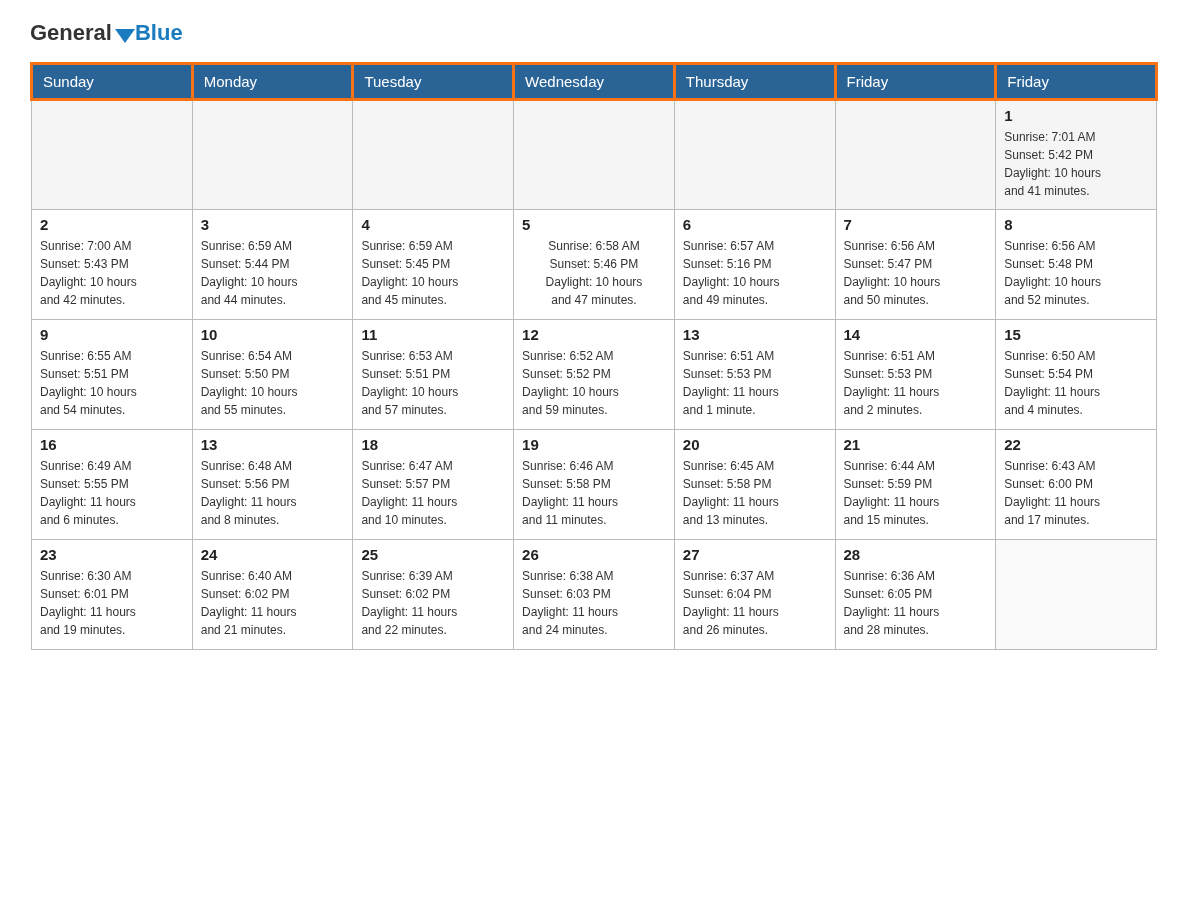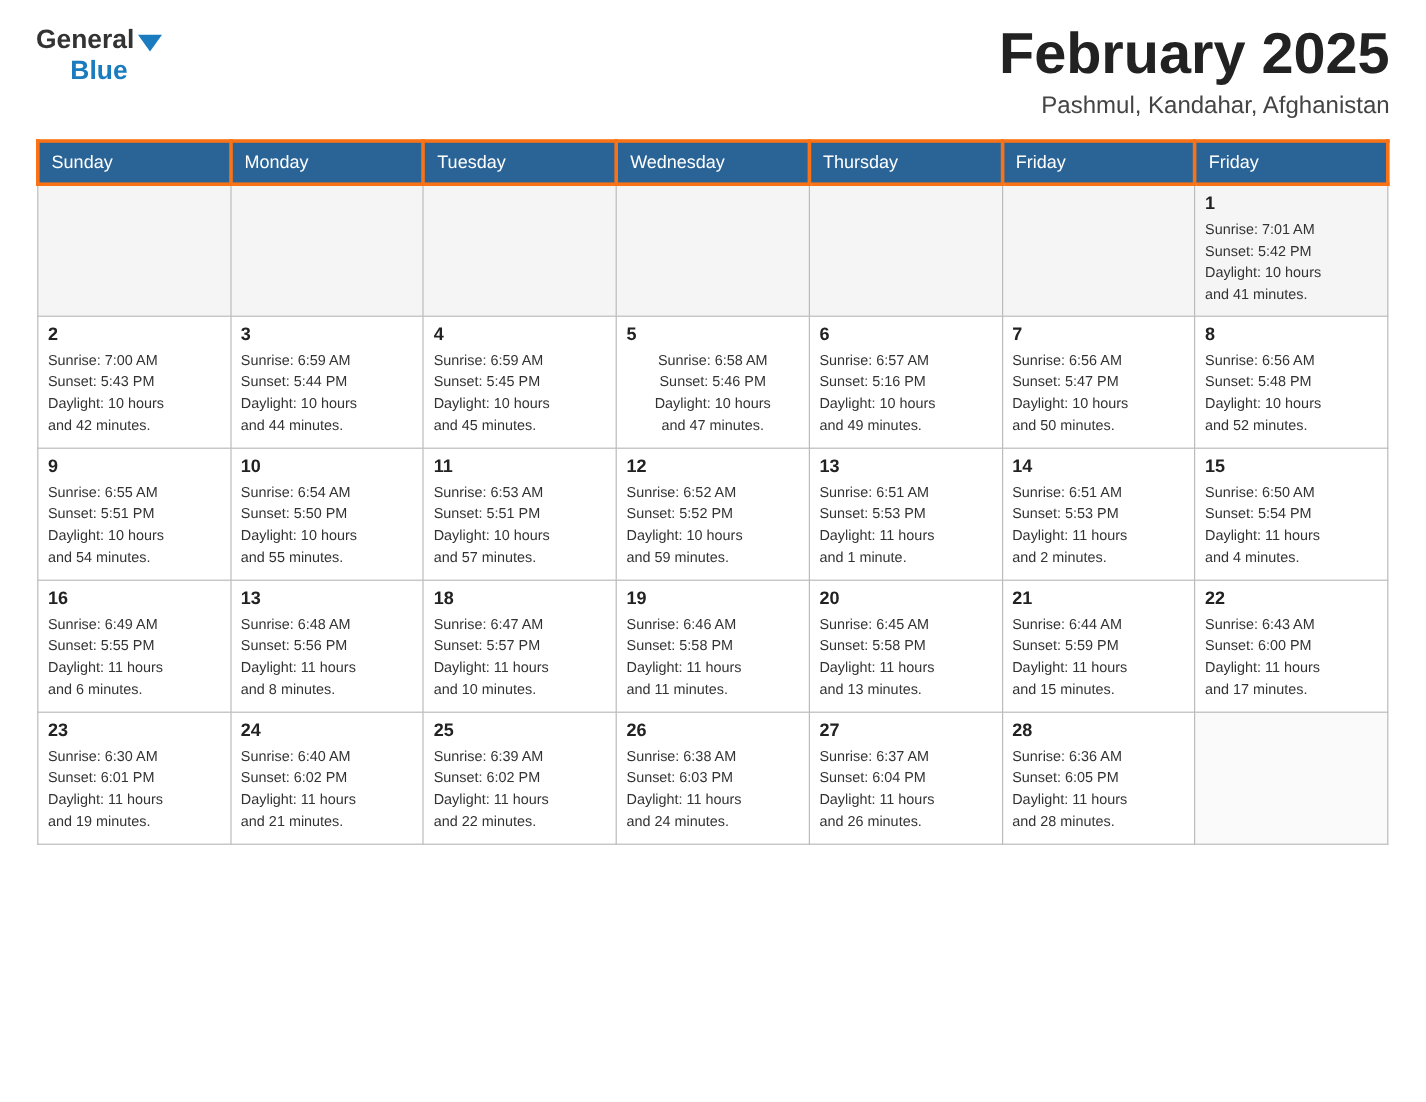--- a/index.html
+++ b/index.html
@@ -77,22 +77,22 @@
     .day-info {
       font-size: 12px;
       color: #333;
       line-height: 1.5;
     }
     .empty-cell {
       background: #fafafa;
     }
     .logo-wrapper {
       display: flex;
-      flex-direction: column;
-      align-items: center;
+      flex-direction: row;
+      align-items: flex-end;
     }
     .logo-line1 {
       display: flex;
       align-items: center;
     }
     .logo-arrow {
       display: inline-block;
       width: 0;
       height: 0;
       border-style: solid;
@@ -110,24 +110,20 @@
 <div class="header">
   <div class="logo-wrapper">
     <div class="logo-line1">
       <span class="logo-text-general">General</span>
       <span class="logo-arrow"></span>
     </div>
     <div>
       <span class="logo-text-blue">Blue</span>
     </div>
   </div>
-  <div class="title-section">
-    <div class="month-title">February 2025</div>
-    <div class="location-title">Pashmul, Kandahar, Afghanistan</div>
-  </div>
 </div>
 
 <table class="calendar">
   <thead>
     <tr id="header-row">
         <th>Sunday</th>
         <th>Monday</th>
         <th>Tuesday</th>
         <th>Wednesday</th>
         <th>Thursday</th>

